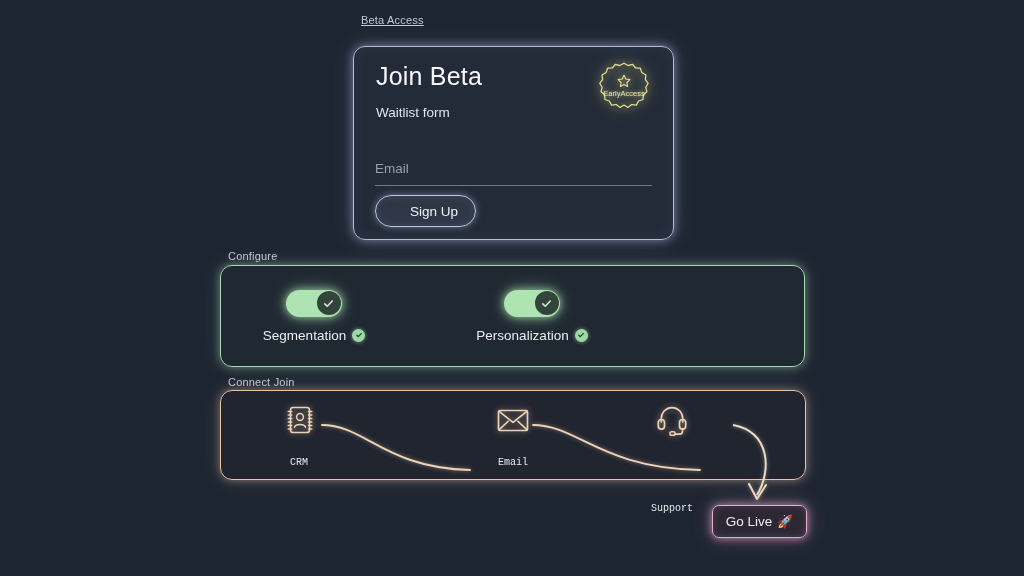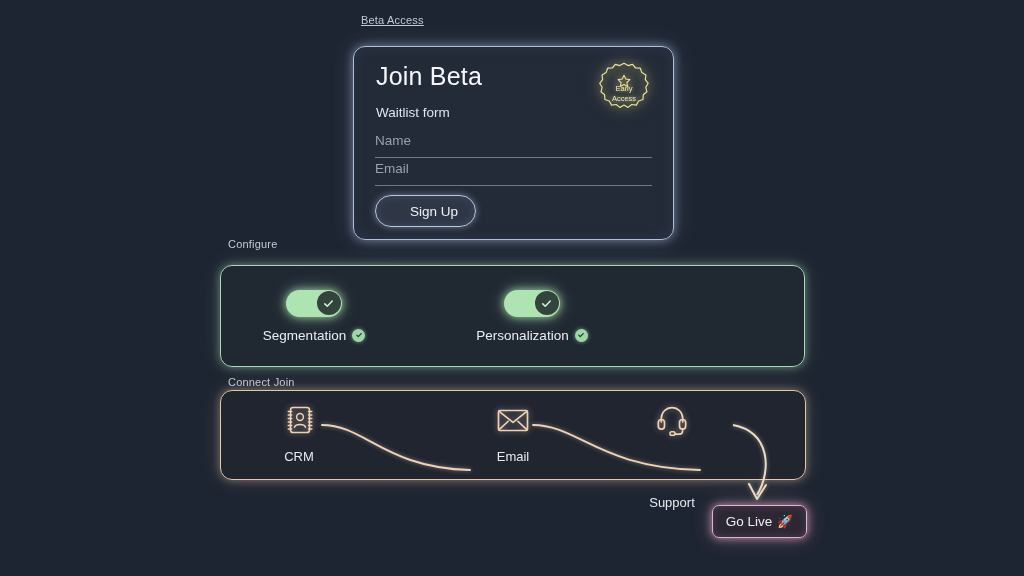--- a/index.html
+++ b/index.html
@@ -57,21 +57,21 @@
     font-size:13.5px;color:#eef1f7;padding-left:17px;
   }
 
   
   .badge{
     position:absolute;left:241px;top:13px;width:58px;height:58px;
   }
   .badge svg{display:block;width:58px;height:58px;
     filter:drop-shadow(0 0 4px rgba(232,226,140,.85)) drop-shadow(0 0 9px rgba(226,218,120,.45));}
   .badge-txt{
-    position:absolute;inset:0;display:flex;flex-direction:column;
+    position:absolute;inset:0;display:flex;flex-direction:row;
     align-items:center;justify-content:center;padding-top:9px;
     font-size:7.5px;line-height:9.5px;color:#ece7a8;text-align:center;
     text-shadow:0 0 4px rgba(236,231,168,.8);
     pointer-events:none;
   }
 
   
   .configure-panel{
     position:absolute;left:220px;top:265px;width:583px;height:100px;
     border:1.5px solid #a9d6b4;border-radius:12px;
@@ -116,21 +116,21 @@
   }
   .tool{
     position:absolute;top:12px;width:120px;
     display:flex;flex-direction:column;align-items:center;
   }
   .tool-1{left:18px;}
   .tool-2{left:232px;}
   .tool-3{left:391px;gap:46px;}
   .tool svg{display:block;filter:drop-shadow(0 0 3px rgba(238,208,180,.55));}
   .tool-name{
-    margin-top:12px;font-size:13px;color:#e6e9ee;white-space:nowrap;
+    margin-top:20px;font-size:10px;color:#e6e9ee;white-space:nowrap;font-family:Liberation Mono, monospace;
   }
 
   
   .flow{position:absolute;left:0;top:0;width:1024px;height:576px;pointer-events:none;}
 
   
   .golive-btn{
     position:absolute;left:712px;top:505px;width:93px;height:31px;
     border:1.5px solid #e9aecd;border-radius:7px;
     background:rgba(60,44,56,.45);
@@ -145,23 +145,20 @@
 <body>
 
 <div class="stage">
 
   <div class="section-label" style="left:361px;top:14px;text-decoration:underline;">Beta Access</div>
 
   <div class="beta-card">
     <div class="beta-title">Join Beta</div>
     <div class="beta-sub">Waitlist form</div>
 
-    <div class="field field-name">
-      <span>Name</span>
-    </div>
     <div class="field field-email">
       <span>Email</span>
     </div>
 
     <div class="signup-btn">
       <span>Sign Up</span>
     </div>
 
     <div class="badge">
       <svg viewBox="0 0 58 58">
@@ -173,21 +170,21 @@
         <path d="M29 15.3 L30.8 19.0 L34.9 19.6 L31.9 22.5 L32.6 26.5 L29 24.6 L25.4 26.5
                  L26.1 22.5 L23.1 19.6 L27.2 19.0 Z" fill="none" stroke="#e9e394" stroke-width="1.1" stroke-linejoin="round"></path>
       </svg>
       <div class="badge-txt">
         <div>Early</div>
         <div>Access</div>
       </div>
     </div>
   </div>
 
-  <div class="section-label" style="left:228px;top:238px;">Configure</div>
+  <div class="section-label" style="left:228px;top:250px;">Configure</div>
 
   <div class="configure-panel">
 
     <div class="toggle-group tg-2">
       <div class="switch">
         <div class="knob">
           <svg viewBox="0 0 16 16">
             <path d="M3.4 8.4 L6.5 11.4 L12.6 4.9" fill="none" stroke="#cfeed3" stroke-width="1.9" stroke-linecap="round" stroke-linejoin="round"></path>
           </svg>
         </div>

